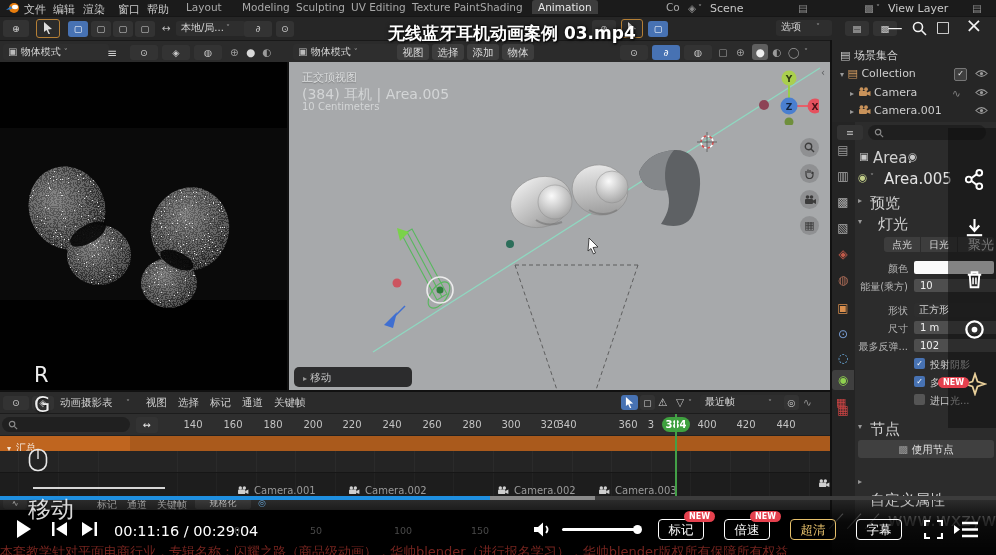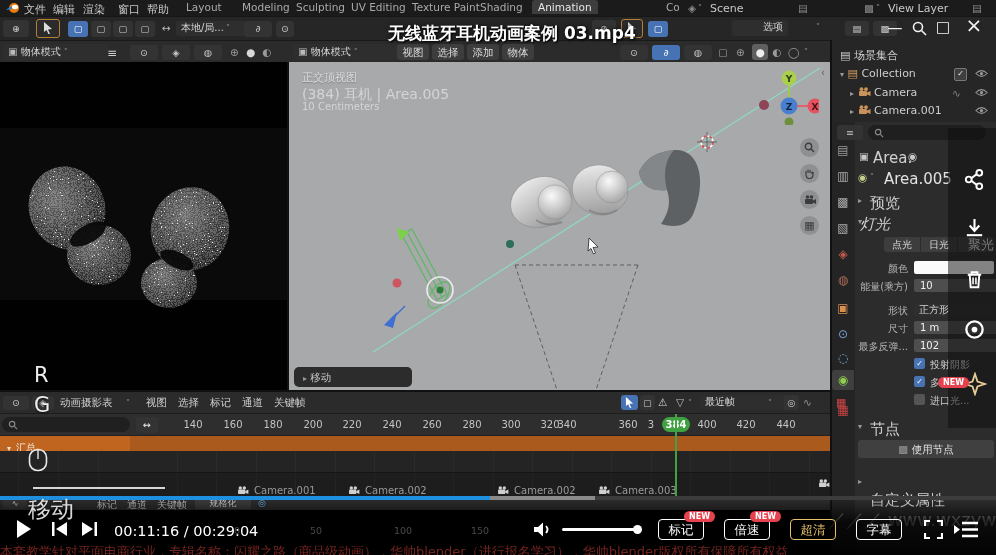--- a/index.html
+++ b/index.html
@@ -82,21 +82,21 @@
     <span class="ab caret" style="left:226px;top:7px;">˅</span>
     <span class="ab btn" style="left:244px;top:4px;width:28px;height:16px;line-height:16px;">∂</span>
     <span class="ab btn" style="left:276px;top:4px;width:18px;height:16px;line-height:16px;">⊙</span>
     <span class="ab btn" style="left:592px;top:3px;width:24px;height:17px;line-height:17px;">⊕</span>
     <span class="ab" style="left:621px;top:2px;width:22px;height:19px;background:#2b2b2b;border:1px solid #b57f35;border-radius:3px;box-sizing:border-box;">
       <svg width="10" height="12" viewBox="0 0 10 12" style="margin:2px auto;">
           <path d="M1 0 L9 7 L5 7.5 L7 12 L5.5 12 L3.5 8 L1 10 Z" fill="#ddd"></path>
         </svg>
     </span>
     <span class="ab" style="left:648px;top:4px;width:20px;height:16px;background:#4772b3;border-radius:3px;color:#fff;font-size:9px;text-align:center;line-height:16px;">▢</span>
-    <span class="ab drop" style="left:732px;top:3px;width:46px;height:16px;text-align:right;font-family:Liberation Serif, serif;">选项</span>
+    <span class="ab drop" style="left:776px;top:3px;width:46px;height:16px;text-align:left;font-family:Liberation Serif, serif;">选项</span>
     <span class="ab caret" style="left:816px;top:6px;">˅</span>
     <span class="ab btn" style="left:845px;top:4px;width:24px;height:15px;line-height:15px;">▤</span>
     <span class="ab btn" style="left:873px;top:4px;width:24px;height:15px;line-height:15px;">▩</span>
   </div>
 
   <span class="ab wctl" style="left:886px;top:20px;width:18px;z-index:40;">—</span>
   <span class="ab" style="left:912px;top:21px;z-index:40;">
     <svg width="15" height="15" viewBox="0 0 15 15">
         <circle cx="6" cy="6" r="4.5" fill="none" stroke="#f2f2f2" stroke-width="1.6"></circle>
         <line x1="9.5" y1="9.5" x2="14" y2="14" stroke="#f2f2f2" stroke-width="1.6"></line>
@@ -360,21 +360,21 @@
     <span class="ab sect" style="left:41px;top:27px;">Area.</span>
     <span class="ab tx" style="left:76px;top:28px;color:#c9c9c9;">◉</span>
 
     <span class="ab tx" style="left:26px;top:49px;color:#c3cf8a;">◉</span>
     <span class="ab caret" style="left:38px;top:51px;">˅</span>
     <span class="ab sect" style="left:52px;top:48px;color:#e2e2e2;">Area.005</span>
 
     <span class="ab caret" style="left:26px;top:74px;">▸</span>
     <span class="ab sect" style="left:38px;top:72px;">预览</span>
     <span class="ab caret" style="left:26px;top:95px;">▾</span>
-    <span class="ab sect" style="left:28px;top:93px;font-style:italic;">灯光</span>
+    <span class="ab sect" style="left:46px;top:93px;">灯光</span>
 
     <span class="ab pill" style="left:52px;top:115px;width:36px;height:15px;line-height:15px;font-size:10px;border-radius:3px 0 0 3px;">点光</span>
     <span class="ab pill" style="left:89px;top:115px;width:36px;height:15px;line-height:15px;font-size:10px;border-radius:0;">日光</span>
     <span class="ab pill" style="left:126px;top:115px;width:36px;height:15px;line-height:15px;font-size:13px;border-radius:0 3px 3px 0;text-align:right;">聚光</span>
 
     <span class="ab lbl" style="left:16px;top:140px;width:60px;">颜色</span>
     <span class="ab" style="left:82px;top:139px;width:80px;height:13px;background:#fbfbfb;border-radius:2px;"></span>
     <span class="ab lbl" style="left:10px;top:158px;width:66px;">能量(乘方)</span>
     <span class="ab fld" style="left:82px;top:157px;width:80px;height:13px;">10</span>
     <span class="ab lbl" style="left:16px;top:182px;width:60px;">形状</span>

